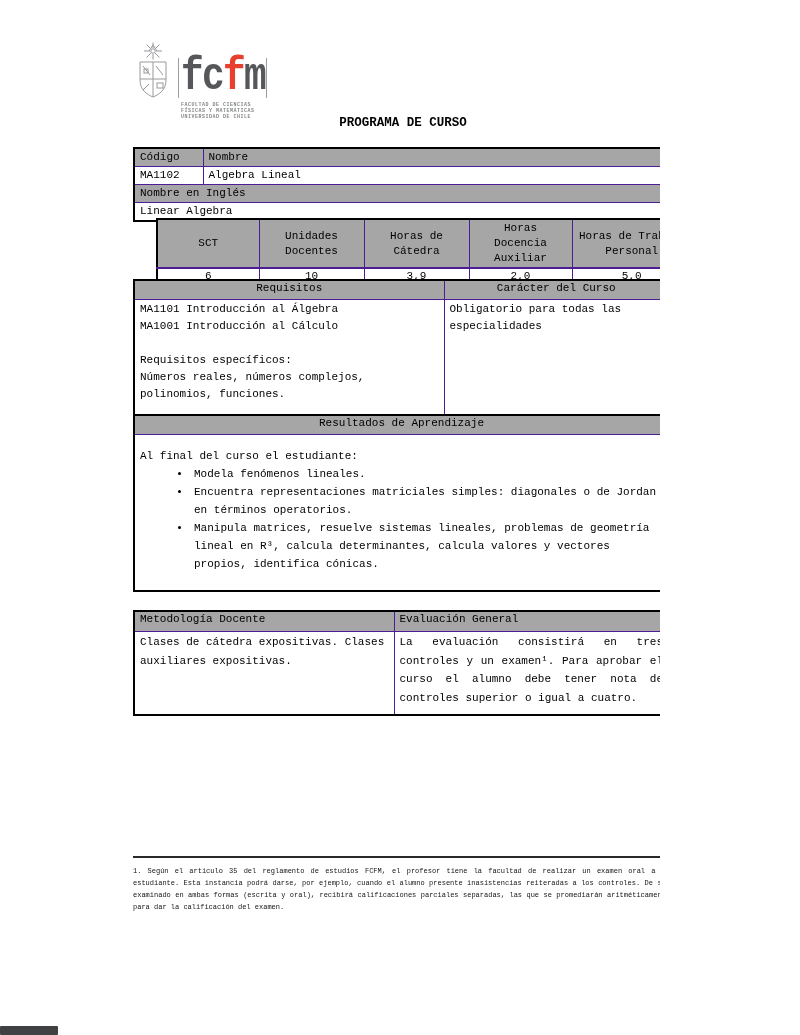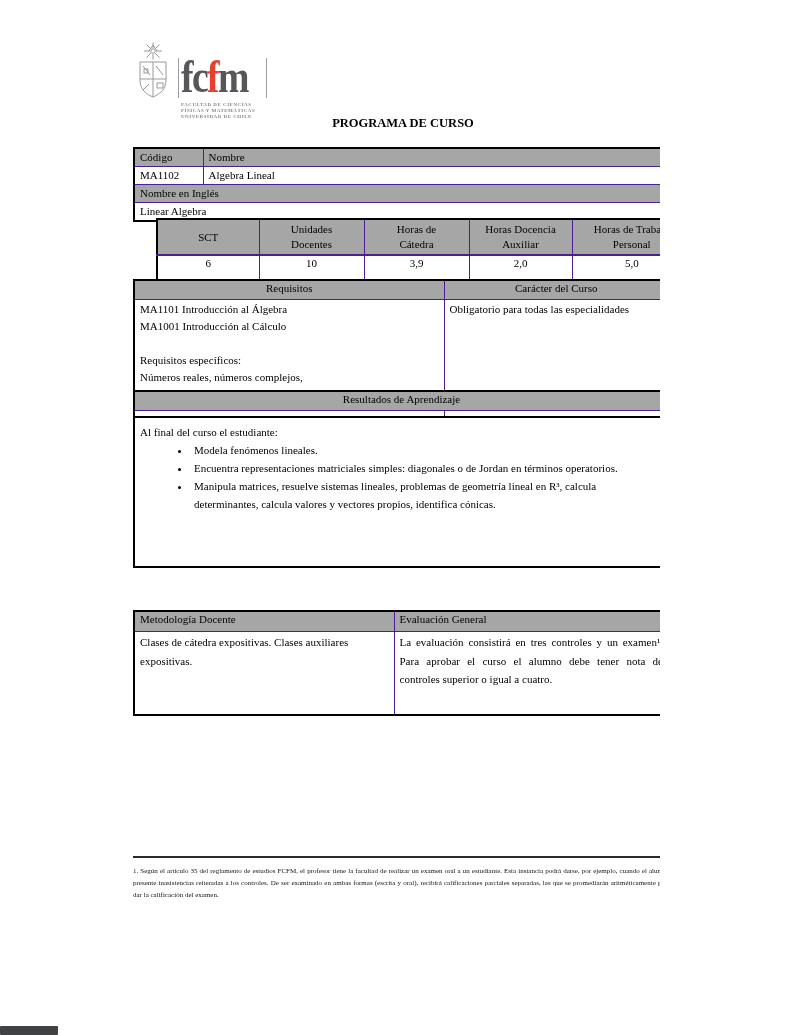--- a/index.html
+++ b/index.html
@@ -1,18 +1,18 @@
 <!DOCTYPE html>
 <html><head>
 <meta charset="utf-8">
 <style>
   html,body { margin:0; padding:0; background:#ffffff; }
   .page {
     position:relative; width:660px; height:1035px; background:#ffffff;
-    font-family:Liberation Serif, serif; color:#000; overflow:hidden;
+    font-family:Liberation Mono, monospace; color:#000; overflow:hidden;
   }
 
   
   .logo { position:absolute; left:133px; top:42px; width:150px; height:78px; }
   .crest { position:absolute; left:0; top:0; }
   .vbar { position:absolute; width:1px; background:#9b9da0; }
   .vbar-l { left:45px; top:16px; height:40px; }
   .vbar-r { left:133px; top:16px; height:40px; }
   .wordmark {
     position:absolute; left:48px; top:13px; font-size:46px; font-weight:700;
@@ -47,21 +47,21 @@
 
   .hours { top:218px;margin-left:23px; }
   .hours .head td { height:32px; vertical-align:middle; text-align:center;
                     line-height:15px; border-bottom-width:2px; }
   .hours .vals td { height:21px; text-align:center; }
 
   .req { top:279px; }
   .req .rhead td { height:16px; }
   .req .rbody td { height:114px; line-height:17px; }
 
-  .res { top:390px; }
+  .res { top:414px; }
   .res .rhead td { height:16px; }
   .res-body { height:142px; line-height:18px; padding-top:12px !important;margin-top:42px; }
   .res-body ul { margin:0; padding-left:51px; }
   .res-body li { padding-left:3px; }
 
   .met { top:610px; }
   .met .rhead td { height:17px; }
   .met .rbody td { height:80px; line-height:18.5px; }
   .justify { text-align:justify; }
 

